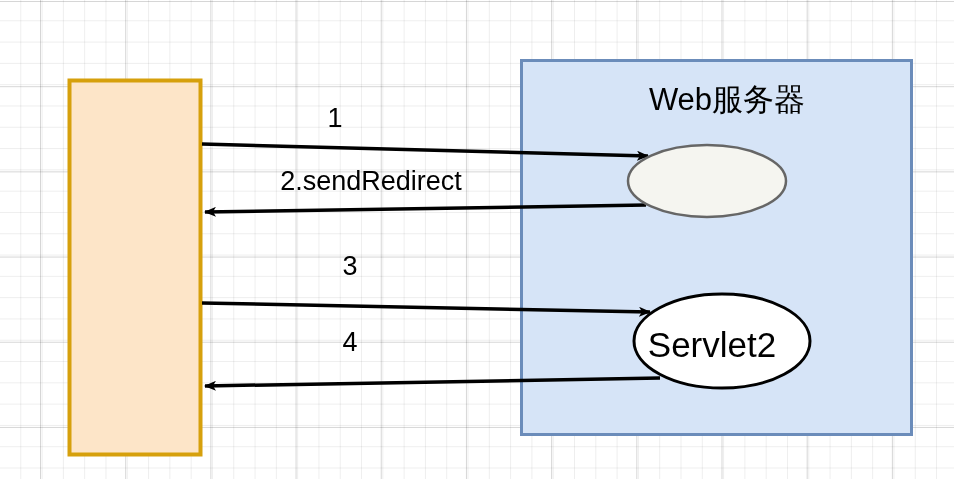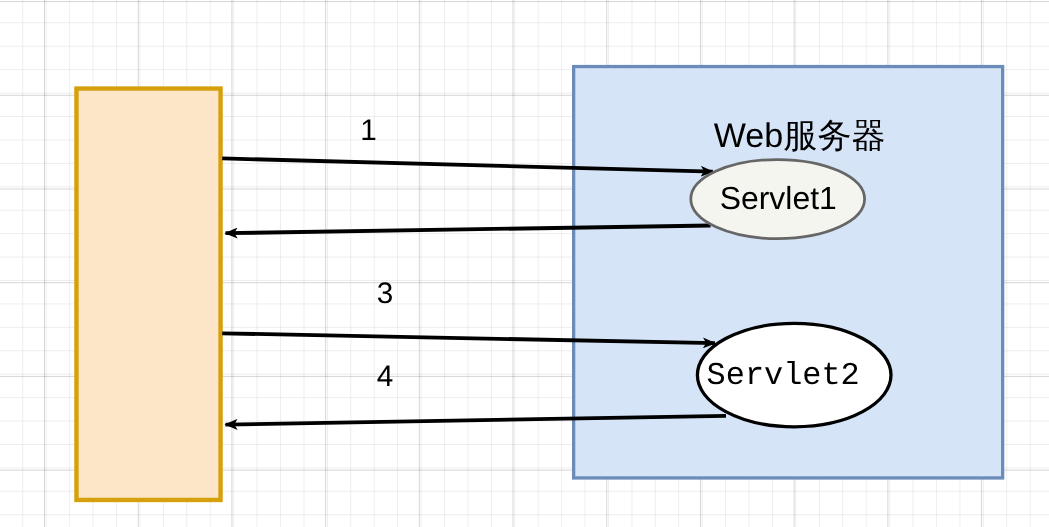--- a/index.html
+++ b/index.html
@@ -46,34 +46,32 @@
     left: 68px;
     top: 248px;
     width: 133px;
     font-size: 31px;
   }
   #server-title {
     left: 560px;
     top: 84px;
     width: 334px;
     font-size: 31px;
-    margin-top: 24px;
   }
   #servlet1-label {
     left: 628px;
     top: 167px;
     width: 159px;
     font-size: 29px;
   }
   #servlet2-label {
     left: 634px;
     top: 327px;
     width: 156px;
-    font-size: 29px;
-    font-family: Liberation Mono, monospace;
+    font-size: 35px;
   }
   .edge-label {
     position: absolute;
     color: #000000;
     white-space: nowrap;
     text-align: center;
     line-height: 1;
     font-size: 27px;
   }
   #edge-label-1 { left: 280px; top: 105px; width: 110px; }
@@ -118,25 +116,25 @@
     <line x1="660" y1="378" x2="205" y2="386" stroke="#000000" stroke-width="3.5" marker-end="url(#arrowhead-left)"></line>
 
     <ellipse cx="707" cy="181" rx="79" ry="36" fill="#f5f5f0" stroke="#666666" stroke-width="2.5"></ellipse>
 
     <ellipse cx="722" cy="341" rx="88" ry="47" fill="#ffffff" stroke="#000000" stroke-width="3"></ellipse>
   </svg>
 
 
   <div class="shape-label" id="server-title">Web服务器</div>
 
-  <div class="shape-label" id="servlet1-label">Servlet1</div>
 
   <div class="shape-label" id="servlet2-label">Servlet2</div>
 
   <div class="edge-label" id="edge-label-1">1</div>
 
+  <div class="edge-label" id="edge-label-2">2.sendRedirect</div>
 
   <div class="edge-label" id="edge-label-3">3</div>
 
   <div class="edge-label" id="edge-label-4">4</div>
 
 
 </div>
 
 </body></html>

